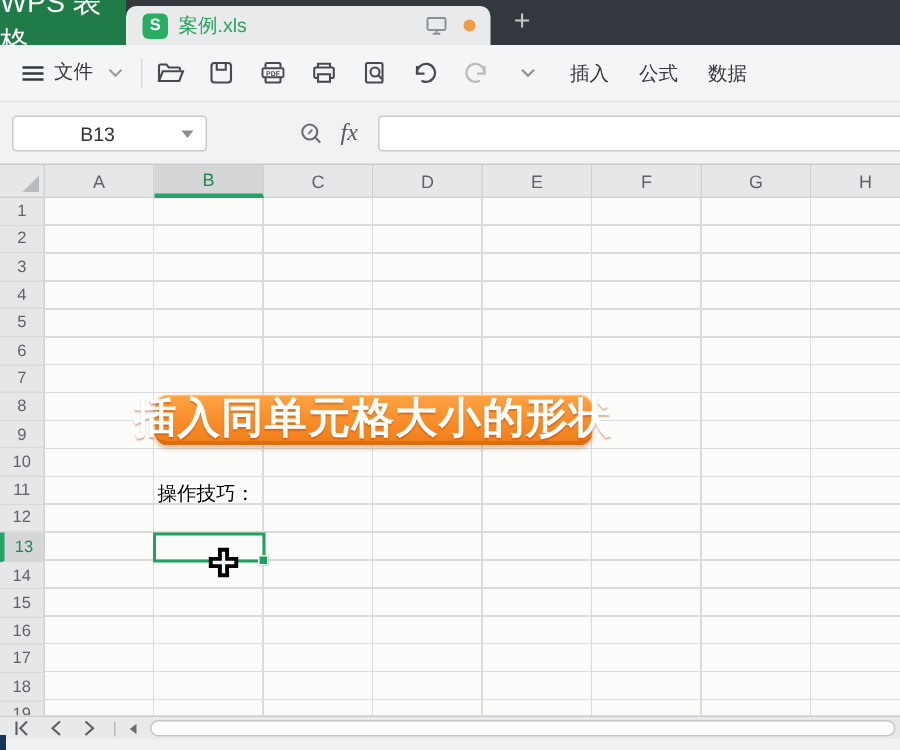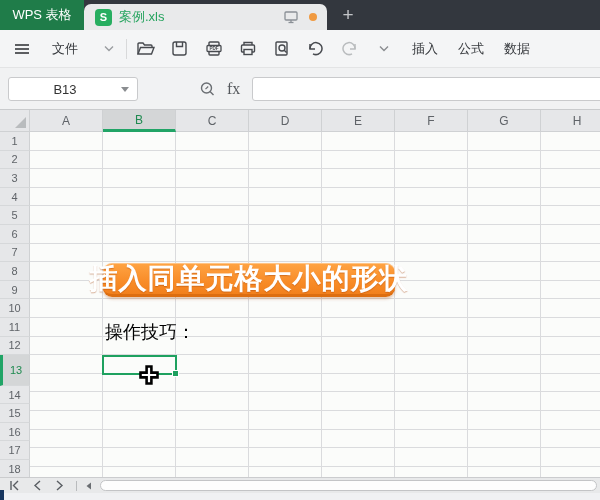--- a/index.html
+++ b/index.html
@@ -3,53 +3,53 @@
 <meta charset="utf-8">
 <style>
   * { margin:0; padding:0; box-sizing:border-box; }
   html,body { width:600px; height:500px; }
   body { font-family:"Liberation Sans", sans-serif; overflow:hidden; background:#fff; }
   #page { position:relative; width:600px; height:500px; overflow:hidden; background:#fbfcfa; }
 
   
   .titlebar { position:absolute; left:0; top:0; width:600px; height:30px; background:#33373e; }
   .app-btn { position:absolute; left:0; top:0; width:84px; height:30px; background:#1f7c49;
-             color:#fff; font-size:13px; display:flex; align-items:center; justify-content:center; }
+             color:#fff; font-size:19px; display:flex; align-items:center; justify-content:center; }
   .doc-tab { position:absolute; left:84px; top:4px; width:243px; height:26px; background:#e9eaeb;
              border-radius:7px 7px 0 0; display:flex; align-items:center; }
   .s-logo { width:17px; height:17px; margin-left:11px; background:#27ae60; border-radius:4px;
             color:#fff; font-size:11px; font-weight:bold; display:flex; align-items:center; justify-content:center; }
   .doc-title { color:#26a45f; font-size:13px; margin-left:7px; }
   .tab-right { margin-left:auto; display:flex; align-items:center; gap:9px; margin-right:10px; }
   .dot { width:8px; height:8px; border-radius:50%; background:#f09a41; }
   .newtab { position:absolute; left:333px; top:0; width:30px; height:30px; color:#c3c5c8;
             font-size:19px; display:flex; align-items:center; justify-content:center; }
 
   
   .toolbar { position:absolute; left:0; top:30px; width:600px; height:38px; background:#f4f5f6;
              border-bottom:1px solid #e3e4e5; display:flex; align-items:center; }
-  .file-group { display:flex; align-items:center; gap:21px; margin-left:12px; }
+  .file-group { display:flex; align-items:flex-start; gap:5px; margin-left:12px; }
   .file-label { font-size:13px; color:#35383c; }
   .vsep { width:1px; height:20px; background:#d8d9da; margin:0 9px 0 8px; }
   .qbar { display:flex; align-items:center; gap:15px; }
   .qicon { width:19px; height:19px; display:flex; align-items:center; justify-content:center; }
   .menu-tabs { display:flex; align-items:center; gap:6px; margin-left:12px; }
   .menu-tab { font-size:13px; color:#35383c; padding:4px 7px; white-space:nowrap; }
   .menu-tab.active { background:#2aa35d; color:#fff; border-radius:13px; padding:4px 12px; }
 
   
   .fbar { position:absolute; left:0; top:68px; width:600px; height:42px; background:#f1f2f3;
           border-bottom:1px solid #c9cbcd; }
   .namebox { position:absolute; left:8px; top:9px; width:130px; height:24px; background:#fff;
              border:1px solid #c9cacc; border-radius:3px; display:flex; align-items:center; }
   .namebox-text { flex:1; text-align:center; font-size:13px; color:#333; }
   .caret { width:0; height:0; border-left:4px solid transparent; border-right:4px solid transparent;
            border-top:5px solid #8a8d90; margin-right:8px; }
   .fbar-icons { position:absolute; left:198px; top:9px; display:flex; align-items:center; gap:10px; height:24px; }
-  .fx { font-family:"Liberation Serif", serif; font-size:16px; color:#55585c; }
+  .fx { font-family:"Liberation Serif", serif; font-style:italic; font-size:16px; color:#55585c; }
   .finput { position:absolute; left:252px; top:9px; width:356px; height:24px; background:#fff;
             border:1px solid #c9cacc; border-radius:3px; }
 
   
   .sheet { position:absolute; left:0; top:110px; width:600px; height:367px; background:#fbfcfa; }
   .corner { position:absolute; left:0; top:0; width:30px; height:22px; background:#e6e7e9;
             border-right:1px solid #cfd1d3; border-bottom:1px solid #cfd1d3; }
   .corner-tri { position:absolute; right:3px; bottom:3px; width:0; height:0;
                 border-left:11px solid transparent; border-bottom:11px solid #b9bcbe; }
   .colheads { position:absolute; left:30px; top:0; width:570px; height:22px; display:flex; overflow:hidden; }
@@ -67,21 +67,21 @@
       repeating-linear-gradient(to bottom, transparent 0, transparent 17.6px, #dadbdd 17.6px, #dadbdd 18.6px); }
 
   
   .banner { position:absolute; left:103px; top:153px; width:292px; height:34px;
             background:linear-gradient(180deg,#ffa444 0%,#f88c28 60%,#f2801c 100%);
             border-bottom:3px solid #dd6e10; border-radius:9px;
             box-shadow:inset 0 1px 0 rgba(255,255,255,0.35), 0 2px 3px rgba(170,70,0,0.30);
             display:flex; align-items:center; justify-content:center; }
   .banner-text { color:#fff; font-size:28px; font-weight:bold; letter-spacing:1px;
                  text-shadow:0 1px 1px rgba(160,60,0,0.4); white-space:nowrap; }
-  .tip { position:absolute; left:105px; font-family:Liberation Sans, sans-serif; font-size:18px;
+  .tip { position:absolute; left:105px; font-family:Liberation Sans, sans-serif; font-size:13px;
          color:#000; white-space:nowrap; }
   .tip1 { top:210px; }
   .tip2 { top:229px; }
   .selbox { position:absolute; left:102px; top:245px; width:75px; height:20px;
             border:2px solid #1ea15f; background:transparent; }
   .fillhandle { position:absolute; right:-4px; bottom:-4px; width:7px; height:7px;
                 background:#1ea15f; border:1px solid #fff; }
   .cellcursor { position:absolute; left:138px; top:254px; width:22px; height:22px; }
 
   
@@ -238,21 +238,21 @@
         <div class="rowh" style="height: 18.6px;">3</div>
         <div class="rowh" style="height: 18.6px;">4</div>
         <div class="rowh" style="height: 18.6px;">5</div>
         <div class="rowh" style="height: 18.6px;">6</div>
         <div class="rowh" style="height: 18.6px;">7</div>
         <div class="rowh" style="height: 18.6px;">8</div>
         <div class="rowh" style="height: 18.6px;">9</div>
         <div class="rowh" style="height: 18.6px;">10</div>
         <div class="rowh" style="height: 18.6px;">11</div>
         <div class="rowh" style="height: 18.6px;">12</div>
-        <div class="rowh sel" style="height: 31px;">13</div>
+        <div class="rowh sel" style="height: 20px;">13</div>
         <div class="rowh" style="height: 18px;">14</div>
         <div class="rowh" style="height: 18.6px;">15</div>
         <div class="rowh" style="height: 18.6px;">16</div>
         <div class="rowh" style="height: 18.6px;">17</div>
         <div class="rowh" style="height: 18.6px;">18</div>
         <div class="rowh" style="height: 18.6px;">19</div>
       </div>
     <div class="cells"></div>
 
     <div class="banner">

